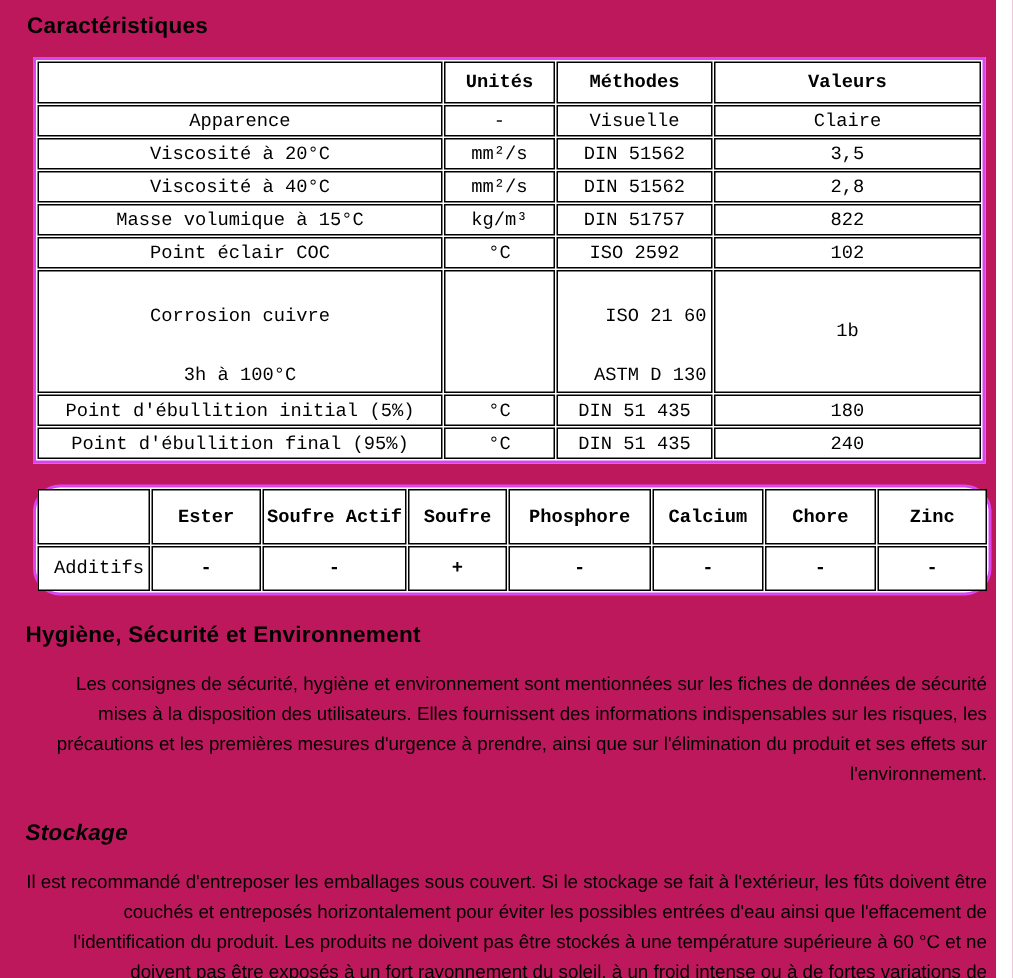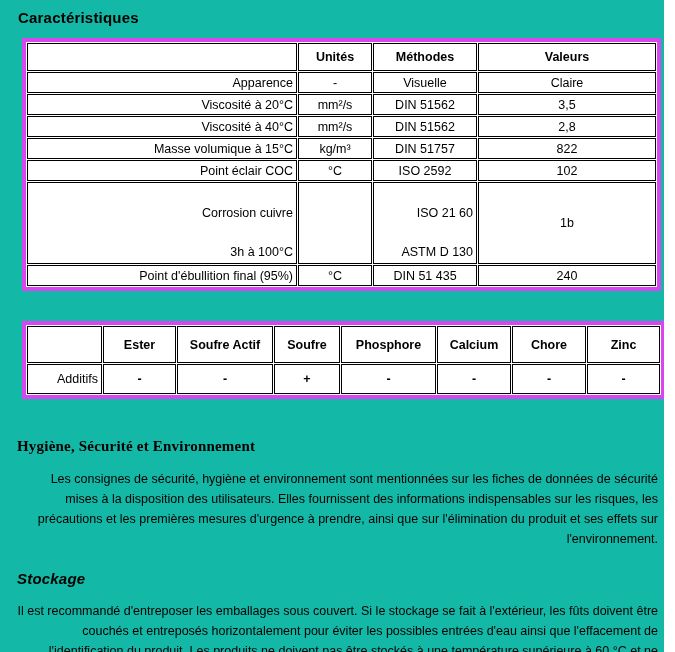--- a/index.html
+++ b/index.html
@@ -6,39 +6,40 @@
     margin: 0;
     padding: 0;
     background: #ffffff;
     color: #000000;
     font-family: "Liberation Sans", "DejaVu Sans", sans-serif;
   }
   .page {
     position: relative;
     width: 664px;
     height: 652px;
-    background: #14b8a6;
+    background: #be185d;
     overflow: hidden;
   }
   .section-title {
     font-size: 15px;
     font-weight: bold;
     margin: 0;
     padding: 9px 0 0 18px;
     letter-spacing: 0.2px;
   }
   
   table.doc-table {
     border-collapse: separate;
     border-spacing: 1px;
-    border: 4px solid #d946ef;
+    border: 2px solid #d946ef;
     table-layout: fixed;
     width: 626px;
     margin-left: 22px;
     background: #ffffff;
+    font-family: Liberation Mono, monospace;
   }
   table.doc-table th,
   table.doc-table td {
     border: 1px solid #000;
     font-size: 12.5px;
     overflow: hidden;
     white-space: nowrap;
     vertical-align: middle;
     background: #ffffff;
   }
@@ -48,48 +49,48 @@
     height: 24px;
     font-weight: bold;
     text-align: center;
     padding: 1px 3px;
   }
   #char-table td {
     height: 17px;
     padding: 1px 3px;
     line-height: 16px;
   }
-  #char-table td.prop { text-align: right; }
+  #char-table td.prop { text-align: center; }
   #char-table td.c    { text-align: center; }
   #char-table tr.tall td { height: 40px; }
   #char-table .two-line div { line-height: 19px; margin-top: 20px; }
   #char-table td.c .two-line div { text-align: right; }
   
-  #add-table { margin-top: 30px; }
+  #add-table { margin-top: 14px; border-radius: 18px; }
   #add-table th {
     height: 33px;
     font-weight: bold;
     text-align: center;
     padding: 1px 2px;
   }
   #add-table td {
     height: 26px;
     padding: 1px 3px;
   }
   #add-table td.label { text-align: right; font-weight: normal; }
   #add-table td.sym   { text-align: center; font-weight: bold; }
   
   .h2 {
     font-size: 15px;
     font-weight: bold;
     margin: 0;
     padding: 0 0 0 17px;
     letter-spacing: 0.2px;
   }
-  .h2.hse     { padding-top: 39px; font-family: Liberation Serif, serif; }
+  .h2.hse     { padding-top: 18px; }
   .h2.storage { padding-top: 21px; font-style: italic; }
   p.body-text {
     font-size: 12.5px;
     line-height: 20px;
     margin: 0;
     padding: 14px 6px 0 16px;
     text-align: right;
   }
 </style>
 </head>
@@ -155,20 +156,26 @@
         <td class="c"></td>
         <td class="c">
           <div class="two-line">
             <div>ISO 21 60</div>
             <div>ASTM D 130</div>
           </div>
         </td>
         <td class="c">1b</td>
       </tr>
       <tr>
+        <td class="prop">Point d'ébullition initial (5%)</td>
+        <td class="c">°C</td>
+        <td class="c">DIN 51 435</td>
+        <td class="c">180</td>
+      </tr>
+      <tr>
         <td class="prop">Point d'ébullition final (95%)</td>
         <td class="c">°C</td>
         <td class="c">DIN 51 435</td>
         <td class="c">240</td>
       </tr>
     </tbody>
   </table>
 
   <table id="add-table" class="doc-table">
     <colgroup>

